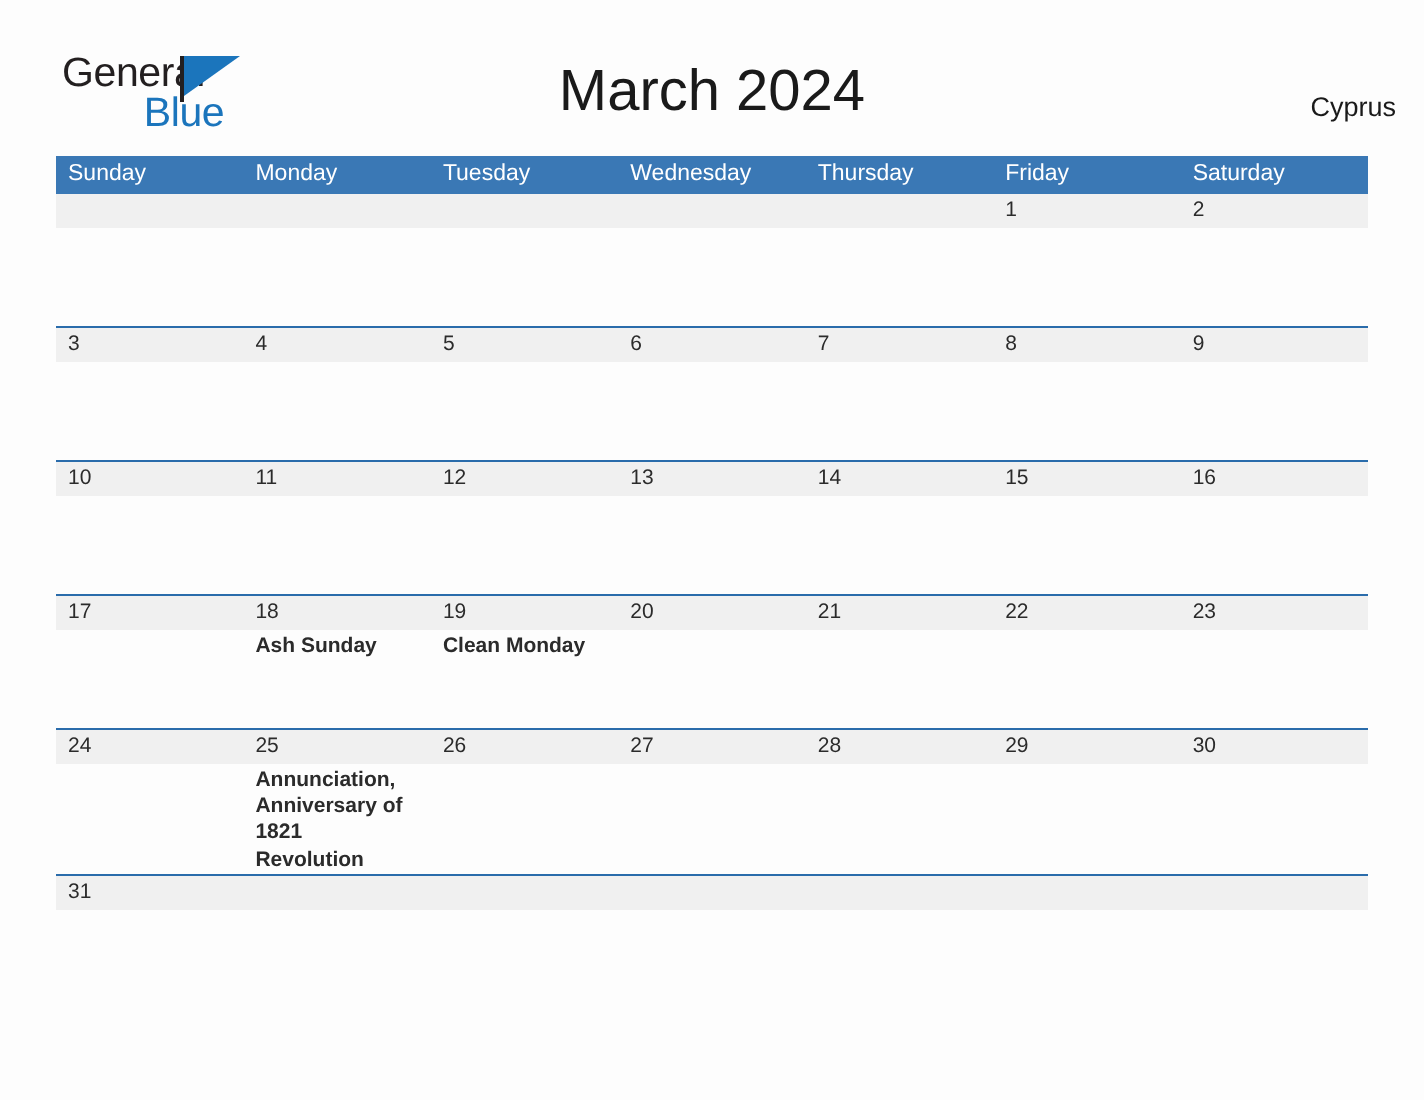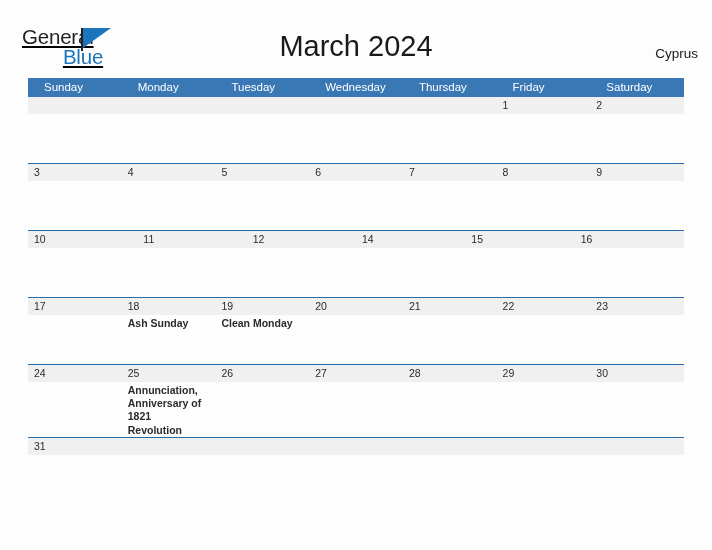--- a/index.html
+++ b/index.html
@@ -17,26 +17,25 @@
 
   
   .page-header {
     position: relative;
     height: 52px;
     padding: 0;
   }
 
   .logo {
     position: absolute;
-    left: 22px;
+    left: 31px;
     top: 27px;
     width: 100px;
     height: 42px;
     line-height: 1;
-    text-decoration: underline;
   }
   .logo-general {
     font-size: 20.5px;
     color: #231f20;
     letter-spacing: -0.2px;
     font-family: "Liberation Sans", sans-serif;
     display: block;
     height: 21px;
   }
   .logo-blue {
@@ -97,21 +96,21 @@
   .weekday-row {
     display: flex;
     background: #3a78b5;
     height: 19px;
   }
   .weekday-cell {
     flex: 1 1 0;
     color: #ffffff;
     font-size: 11.5px;
     line-height: 19px;
-    padding-left: 16px;
+    padding-left: 6px;
     box-sizing: border-box;
     overflow: hidden;
     white-space: nowrap;
   }
 
   .week-row {
     border-top: 1.6px solid #2a6cab;
     background: #fdfdfd;
   }
   .week-row:first-of-type {
@@ -218,20 +217,21 @@
           <div class="events-cell"></div>
           <div class="events-cell"></div>
           <div class="events-cell"></div>
         </div>
       </div>
       <div class="week-row">
         <div class="daynum-band">
           <div class="daynum-cell">10</div>
           <div class="daynum-cell">11</div>
           <div class="daynum-cell">12</div>
+          <div class="daynum-cell">13</div>
           <div class="daynum-cell">14</div>
           <div class="daynum-cell">15</div>
           <div class="daynum-cell">16</div>
         </div>
         <div class="events-band">
           <div class="events-cell"></div>
           <div class="events-cell"></div>
           <div class="events-cell"></div>
           <div class="events-cell"></div>
           <div class="events-cell"></div>

